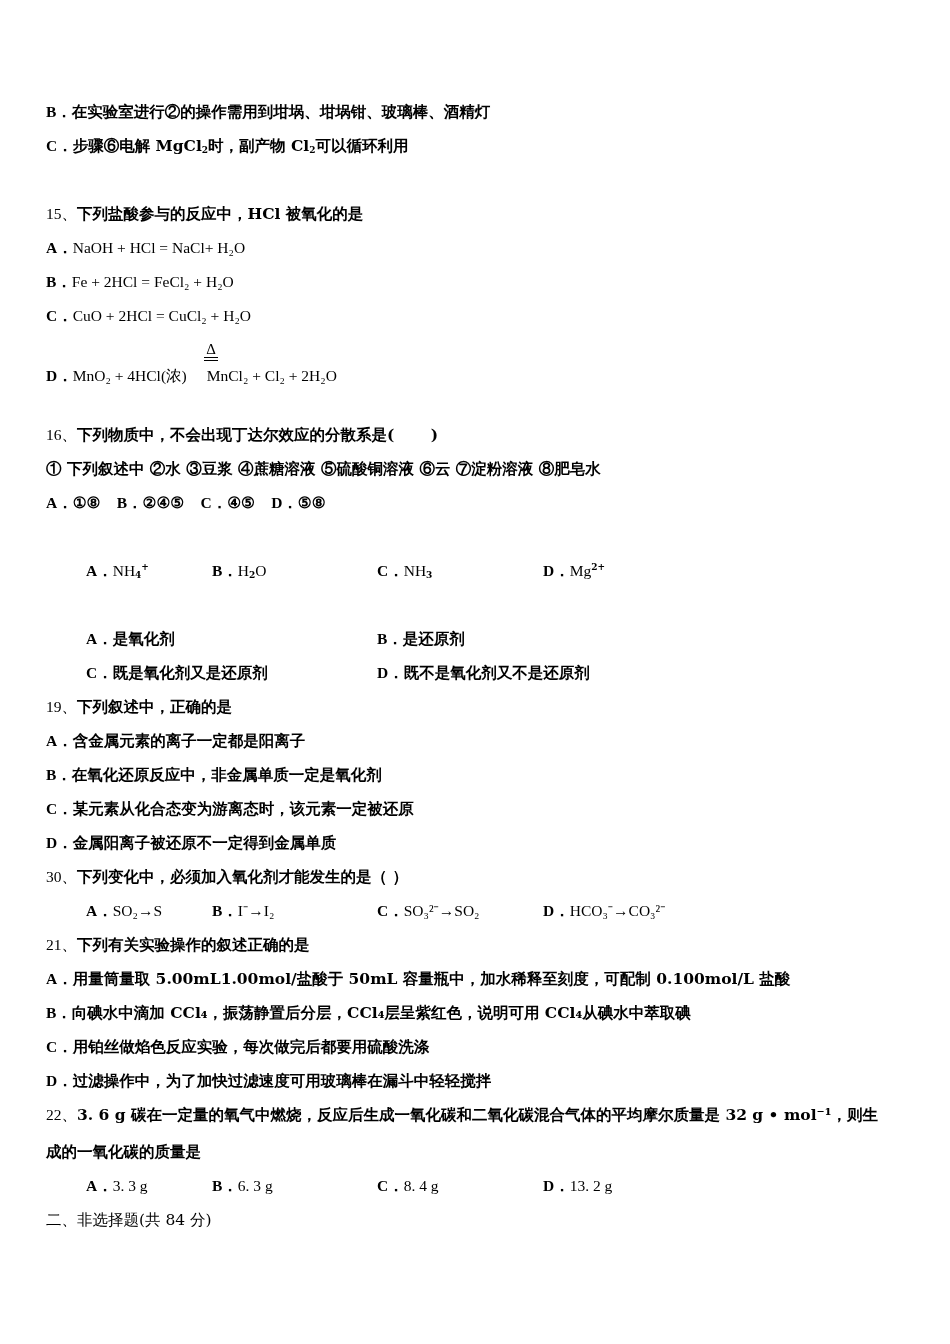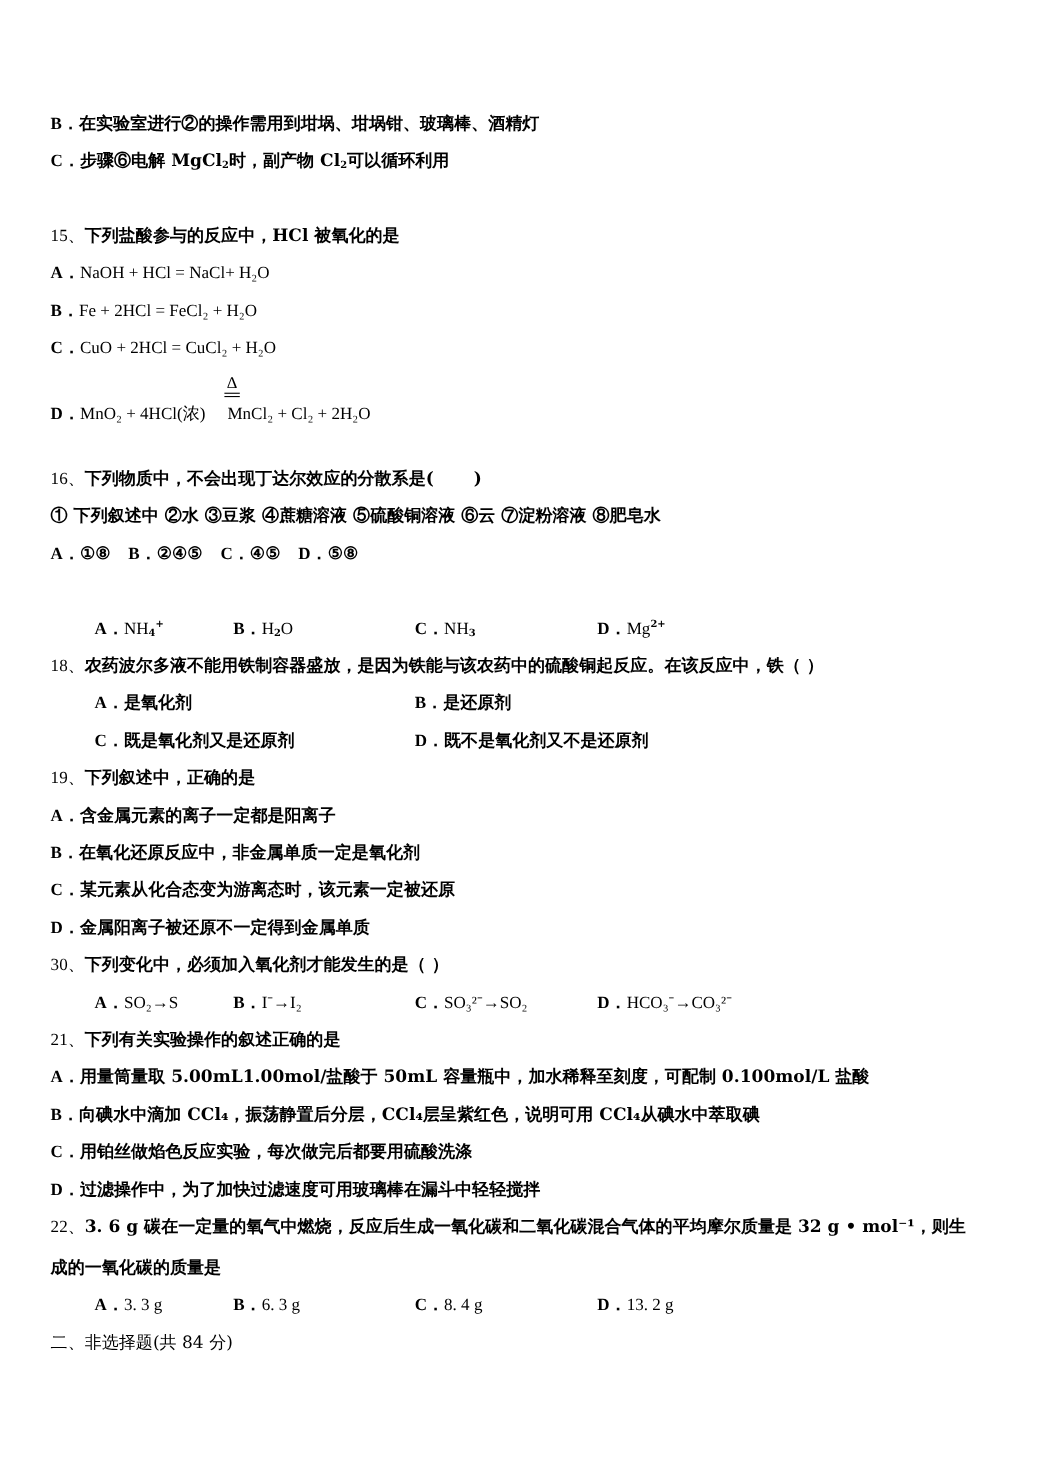--- a/index.html
+++ b/index.html
@@ -73,23 +73,20 @@
     <span class="lbl">D．</span><span>⑤⑧</span>
   </div>
 
   <div class="row" style="top:561px">
     <span class="col c1"><span class="lbl">A．</span><span class="latin">NH</span><sub>4</sub><sup>+</sup></span>
     <span class="col c2"><span class="lbl">B．</span><span class="latin">H</span><sub>2</sub><span class="latin">O</span></span>
     <span class="col c3"><span class="lbl">C．</span><span class="latin">NH</span><sub>3</sub></span>
     <span class="col c4"><span class="lbl">D．</span><span class="latin">Mg</span><sup>2+</sup></span>
   </div>
 
-  <div class="line" style="top:595px">
-    <span class="num">18、</span><span>农药波尔多液不能用铁制容器盛放，是因为铁能与该农药中的硫酸铜起反应。在该反应中，铁（ ）</span>
-  </div>
   <div class="row" style="top:629px">
     <span class="col c1"><span class="lbl">A．</span><span>是氧化剂</span></span>
     <span class="col half2"><span class="lbl">B．</span><span>是还原剂</span></span>
   </div>
   <div class="row" style="top:663px">
     <span class="col c1"><span class="lbl">C．</span><span>既是氧化剂又是还原剂</span></span>
     <span class="col half2"><span class="lbl">D．</span><span>既不是氧化剂又不是还原剂</span></span>
   </div>
 
   <div class="line" style="top:697px">

